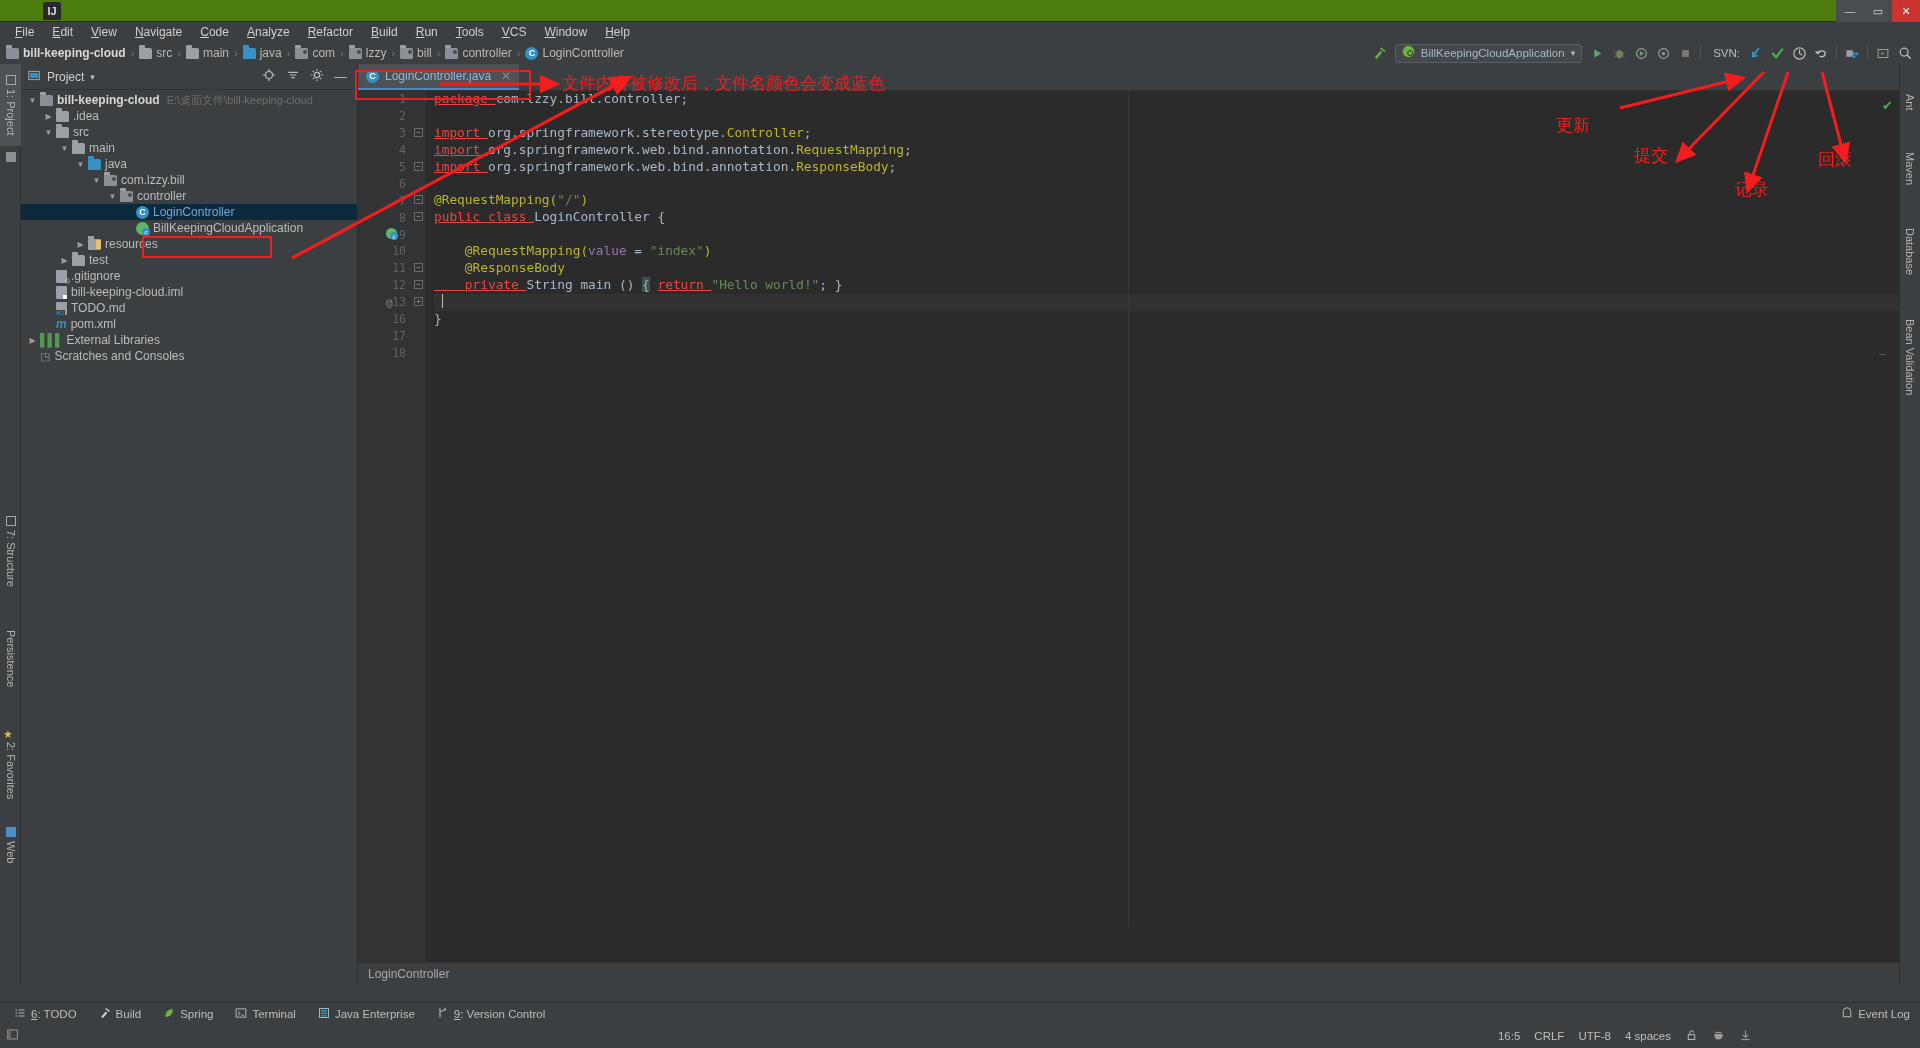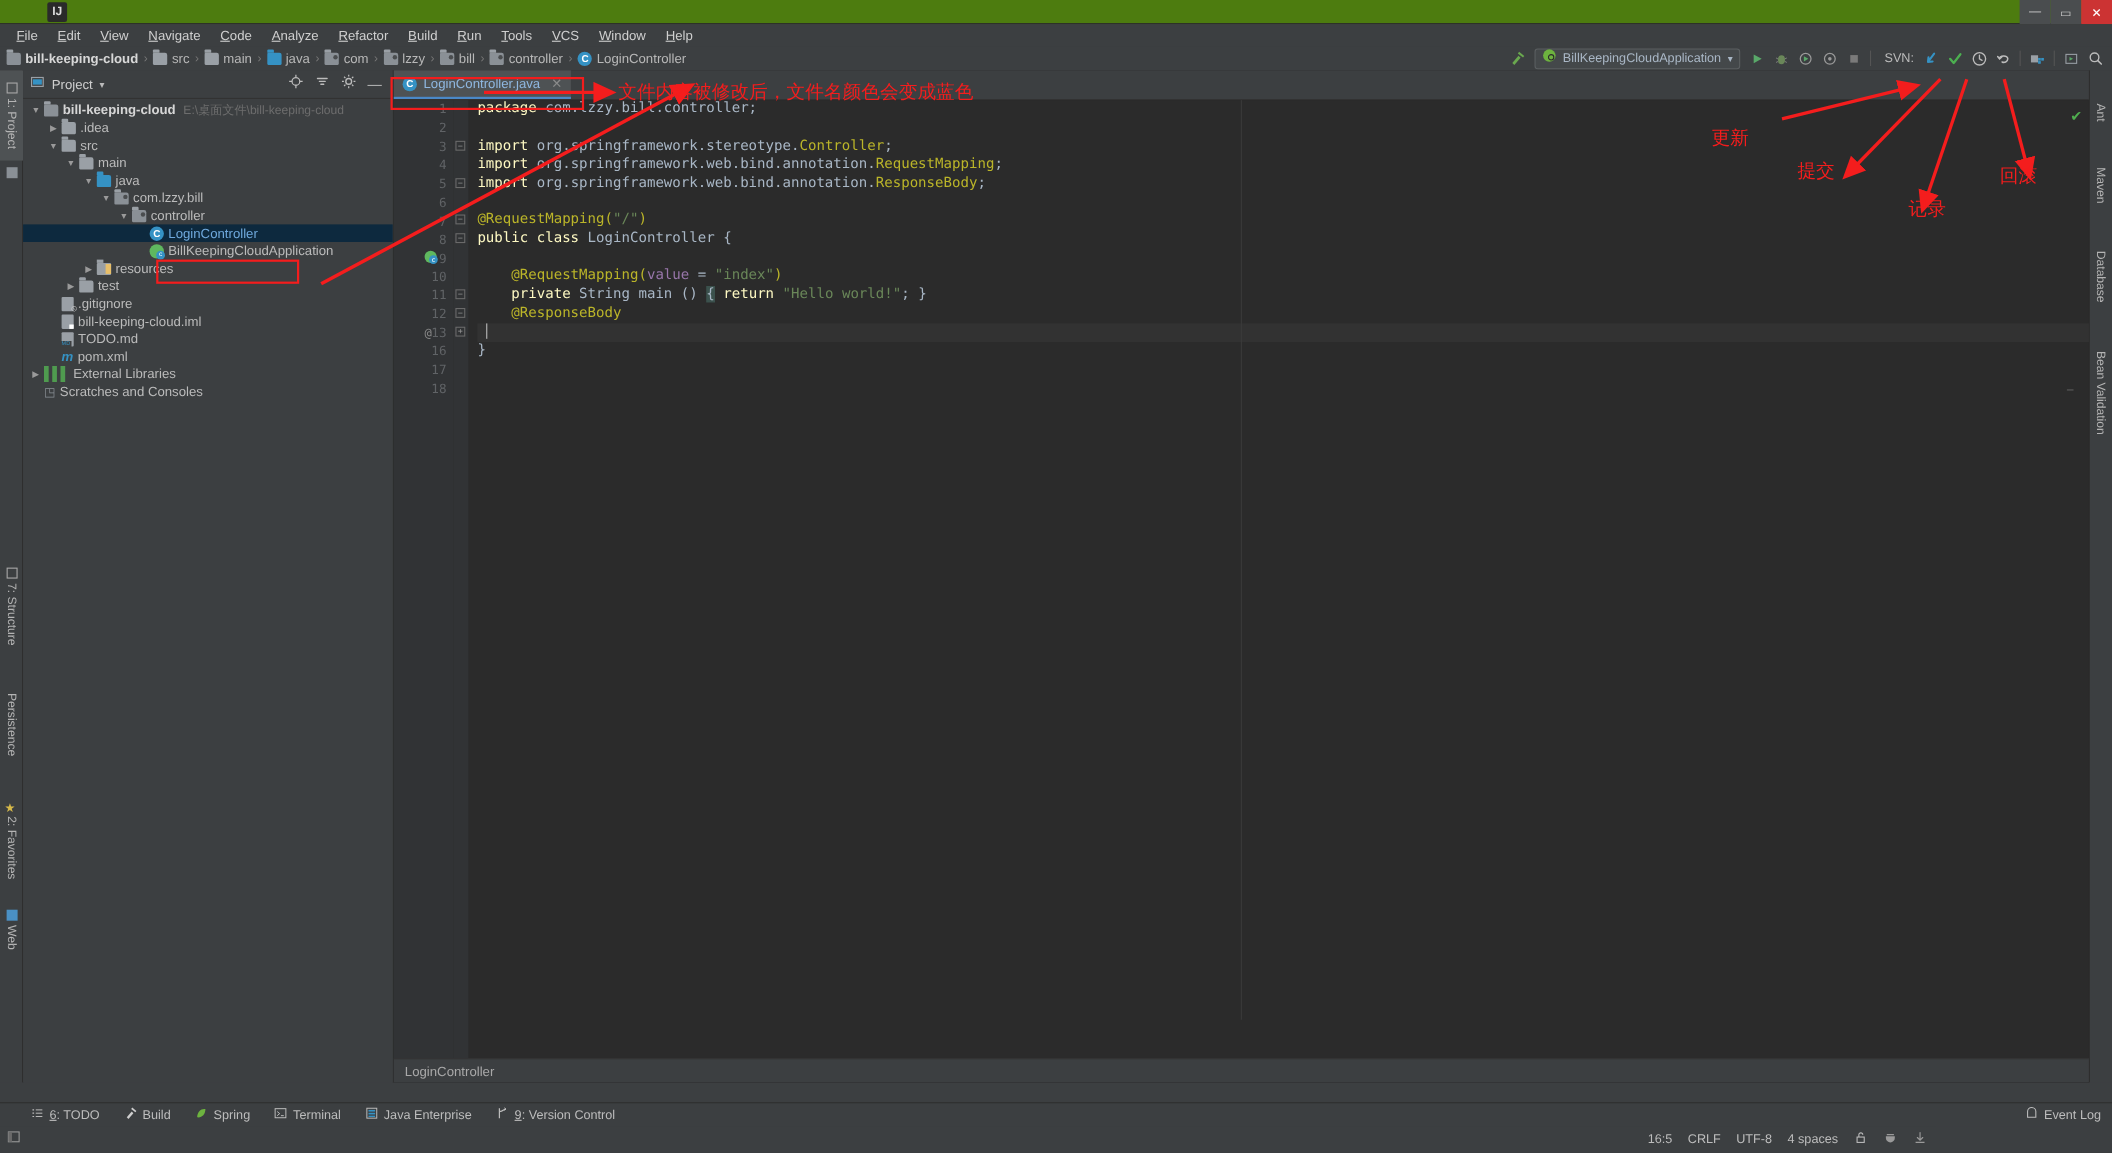--- a/index.html
+++ b/index.html
@@ -183,21 +183,21 @@
     border: 1px solid #6a6a6a; color: #9a9a9a; font-size: 8px; line-height: 7px;
     text-align: center; background: #313335;
   }
   .code-body {
     flex: 1; position: relative; background: #2b2b2b;
     font-family: "DejaVu Sans Mono", monospace; font-size: 12.8px;
     padding-left: 8px; padding-top: 0;
   }
   .code-line { height: 16.9px; line-height: 16.9px; white-space: pre; color: #a9b7c6; }
   .code-line.caret-line { background: #323232; }
-  .tok-kw { color: #fef9c3; }
+  .tok-kw { color: #ef4444; text-decoration: underline; }
   .tok-ann { color: #bbb529; }
   .tok-str { color: #6a8759; }
   .tok-field { color: #9876aa; }
   .tok-plain { color: #a9b7c6; }
   .tok-brace-hl { background: #3b514d; }
 
   .editor-vsplit {
     position: absolute; top: 27px; left: 770px; width: 1px; bottom: 57px; background: #3a3a3a;
   }
   .editor-right-mark { position:absolute; right: 14px; top: 290px; width: 6px; height:1px; background:#5c5c5c;}
@@ -205,21 +205,21 @@
   .breadcrumb-bottom {
     position: absolute; left: 0; right: 0; bottom: 0; height: 22px;
     background: #3c3f41; display: flex; align-items: center; padding-left: 10px;
     color: #a8a8a8; font-size: 12px; border-top: 1px solid #323232;
   }
   .inspect-ok { position: absolute; right: 6px; top: 34px; color: #4fae4f; font-size: 13px; }
 
   
   .bottombar {
     position: absolute; left: 0; bottom: 24px; width: 1920px; height: 22px;
-    background: #3c3f41; display: flex; align-items: center; padding-left: 28px;
+    background: #3c3f41; display: flex; align-items: center; padding-left: 14px;
     border-top: 1px solid #2e2e2e;
   }
   .bb-item { display: flex; align-items: center; gap: 5px; color: #bdbdbd; font-size: 11.5px; margin-right: 22px; }
   .bb-item u { text-decoration: underline; }
   .bb-right { position: absolute; right: 10px; display: flex; align-items: center; gap: 5px; color: #bdbdbd; font-size: 11.5px; }
 
   
   .statusbar {
     position: absolute; left: 0; bottom: 0; width: 1760px; height: 24px;
     background: #3c3f41; display: flex; align-items: center; padding-left: 6px;
@@ -718,22 +718,22 @@
           <div class="code-line"><span class="tok-kw">package </span><span class="tok-plain">com.lzzy.bill.controller</span><span class="tok-plain">;</span></div>
           <div class="code-line">&nbsp;</div>
           <div class="code-line"><span class="tok-kw">import </span><span class="tok-plain">org.springframework.stereotype.</span><span class="tok-ann">Controller</span><span class="tok-plain">;</span></div>
           <div class="code-line"><span class="tok-kw">import </span><span class="tok-plain">org.springframework.web.bind.annotation.</span><span class="tok-ann">RequestMapping</span><span class="tok-plain">;</span></div>
           <div class="code-line"><span class="tok-kw">import </span><span class="tok-plain">org.springframework.web.bind.annotation.</span><span class="tok-ann">ResponseBody</span><span class="tok-plain">;</span></div>
           <div class="code-line">&nbsp;</div>
           <div class="code-line"><span class="tok-ann">@RequestMapping(</span><span class="tok-str">"/"</span><span class="tok-ann">)</span></div>
           <div class="code-line"><span class="tok-kw">public class </span><span class="tok-plain">LoginController </span><span class="tok-plain">{</span></div>
           <div class="code-line">&nbsp;</div>
           <div class="code-line"><span class="tok-ann">    @RequestMapping(</span><span class="tok-field">value</span><span class="tok-plain"> = </span><span class="tok-str">"index"</span><span class="tok-ann">)</span></div>
+          <div class="code-line"><span class="tok-ann">    @ResponseBody</span></div>
           <div class="code-line"><span class="tok-kw">    private </span><span class="tok-plain">String </span><span class="tok-plain">main </span><span class="tok-plain">()</span><span class="tok-plain"> </span><span class="tok-brace-hl">{</span><span class="tok-plain"> </span><span class="tok-kw">return </span><span class="tok-str">"Hello world!"</span><span class="tok-plain">; }</span></div>
-          <div class="code-line"><span class="tok-ann">    @ResponseBody</span></div>
           <div class="code-line caret-line" style="position: relative;">&nbsp;<span style="display: inline-block; width: 1px; height: 14px; background: rgb(187, 187, 187); vertical-align: middle; position: absolute; left: 8px;"></span></div>
           <div class="code-line"><span class="tok-plain">}</span></div>
           <div class="code-line">&nbsp;</div>
         </div>
     </div>
 
     <div class="editor-vsplit"></div>
     <div class="editor-right-mark"></div>
     <div class="inspect-ok">✔</div>
 

